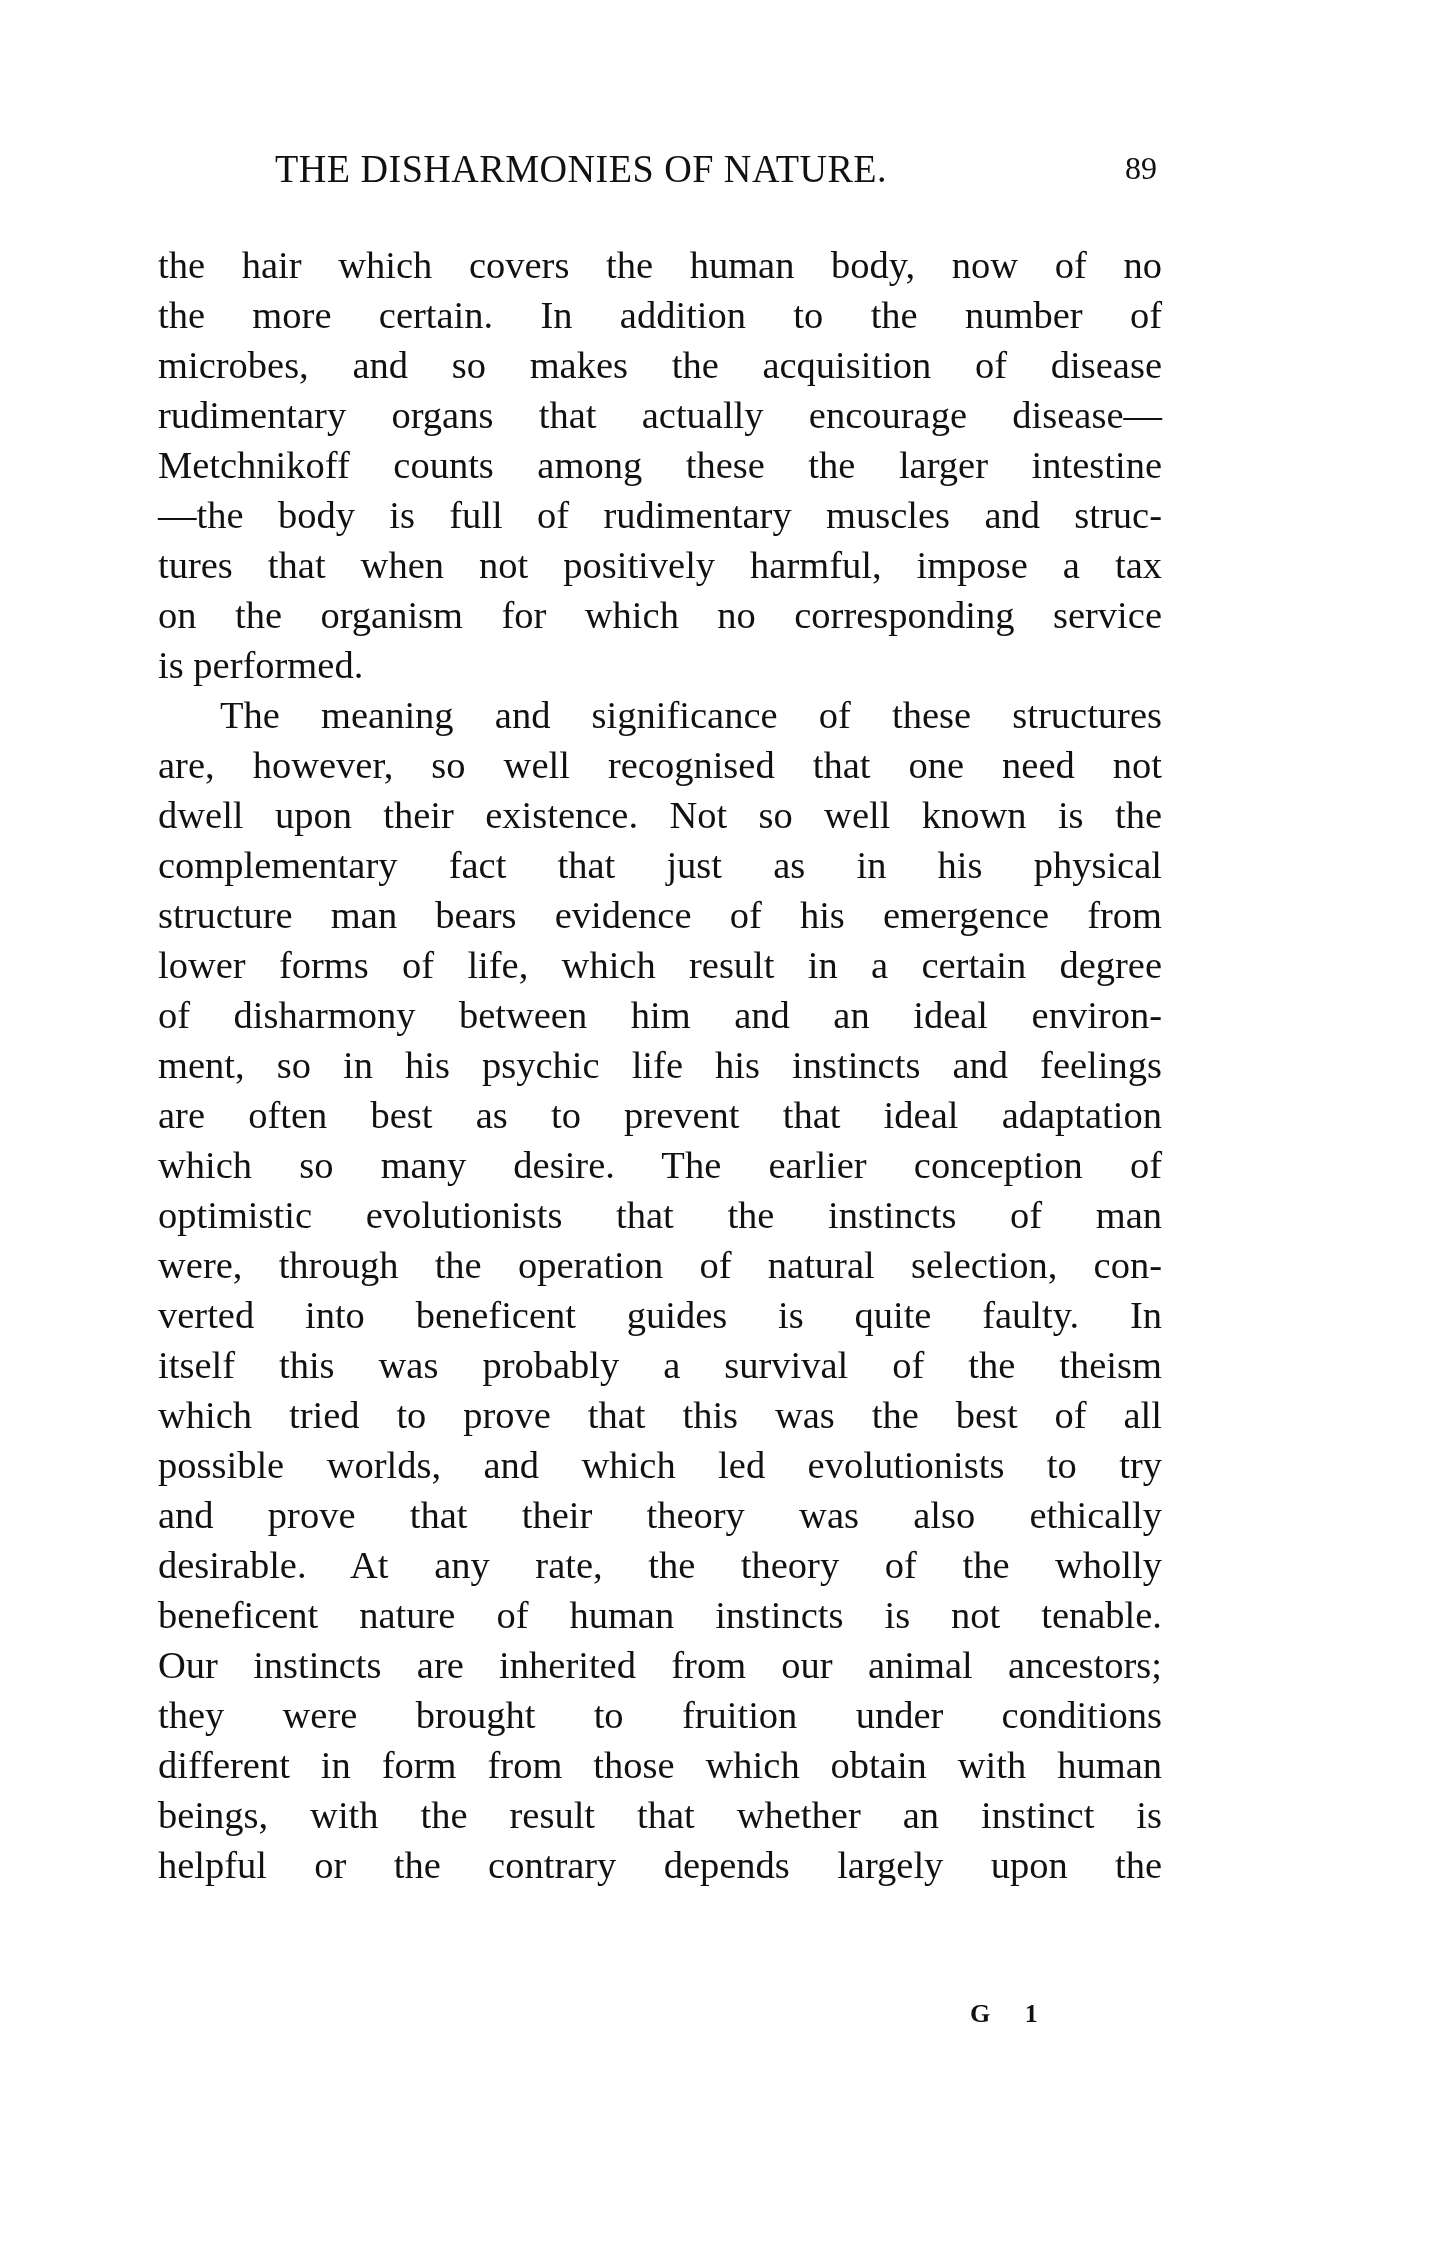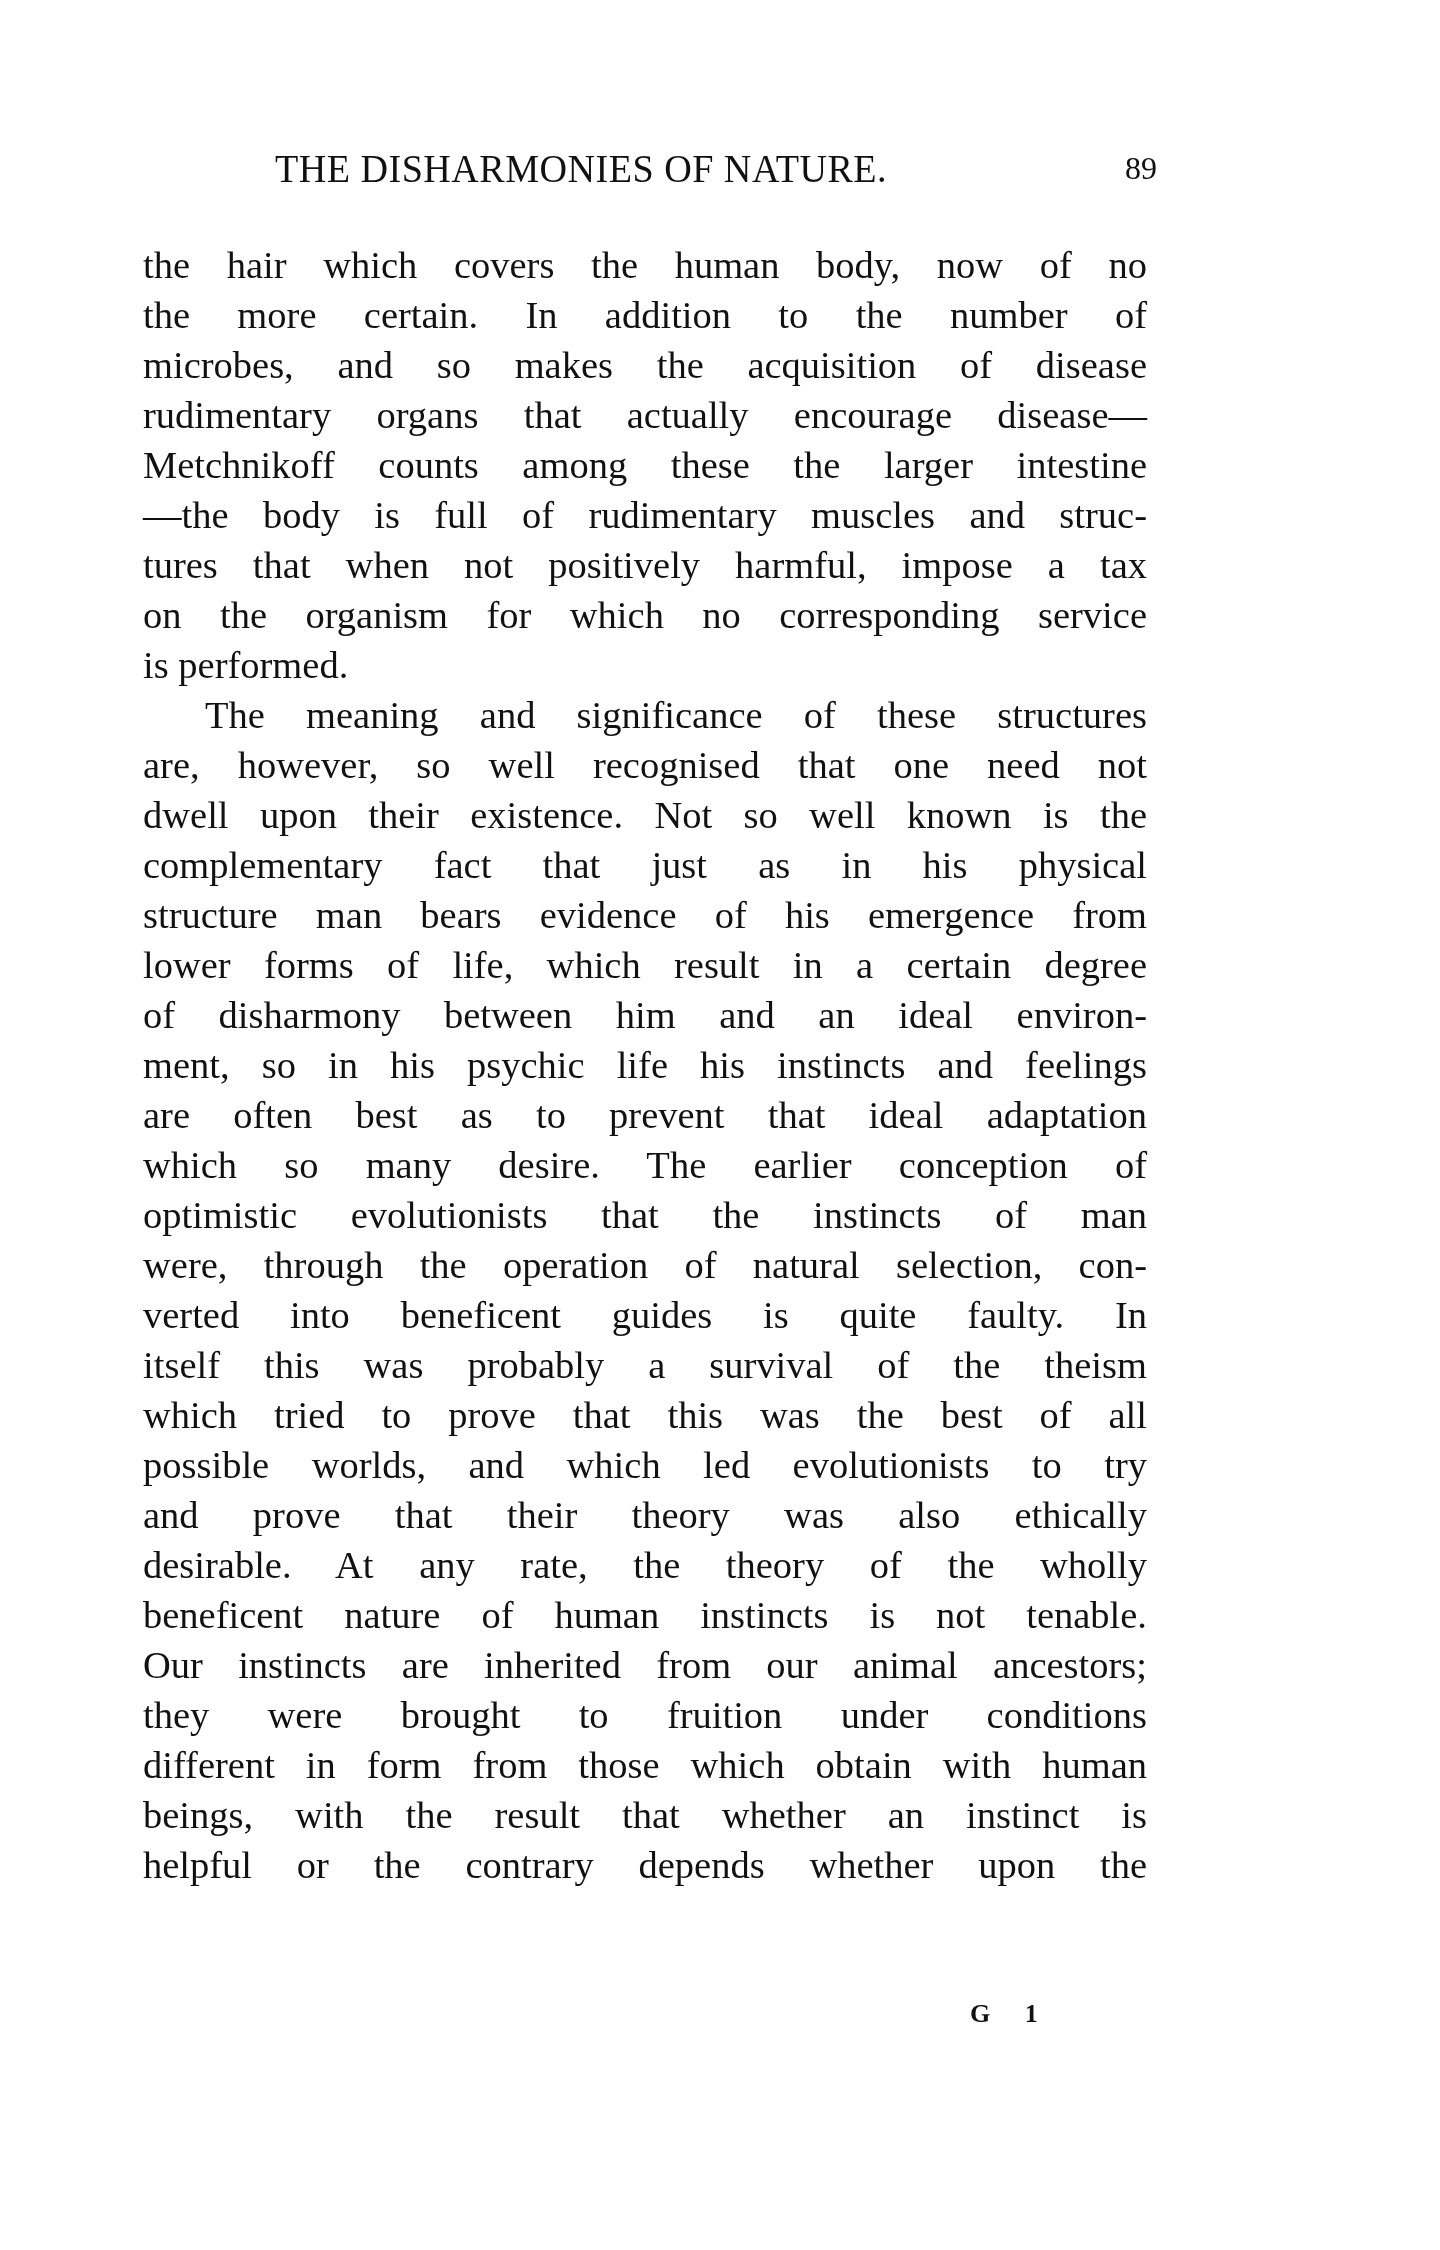--- a/index.html
+++ b/index.html
@@ -42,21 +42,21 @@
     }
     .page-number {
       position: absolute;
       right: 0;
       top: 0;
       font-size: 32px;
       line-height: 50px;
     }
     .body-text {
       position: absolute;
-      left: 143px;
+      left: 158px;
       top: 240px;
       width: 1004px;
     }
     .line {
       display: block;
       height: 50px;
       line-height: 50px;
       font-size: 38.5px;
       text-align: justify;
       text-align-last: justify;
@@ -122,19 +122,19 @@
       <span class="line">itself this was probably a survival of the theism</span>
       <span class="line">which tried to prove that this was the best of all</span>
       <span class="line">possible worlds, and which led evolutionists to try</span>
       <span class="line">and prove that their theory was also ethically</span>
       <span class="line">desirable.  At any rate, the theory of the wholly</span>
       <span class="line">beneficent nature of human instincts is not tenable.</span>
       <span class="line">Our instincts are inherited from our animal ancestors;</span>
       <span class="line">they were brought to fruition under conditions</span>
       <span class="line">different in form from those which obtain with human</span>
       <span class="line">beings, with the result that whether an instinct is</span>
-      <span class="line">helpful or the contrary depends whether upon the</span>
+      <span class="line">helpful or the contrary depends largely upon the</span>
     </div>
   </div>
 
   <div class="signature">G 1</div>
 
 </div>
 
 </body></html>

